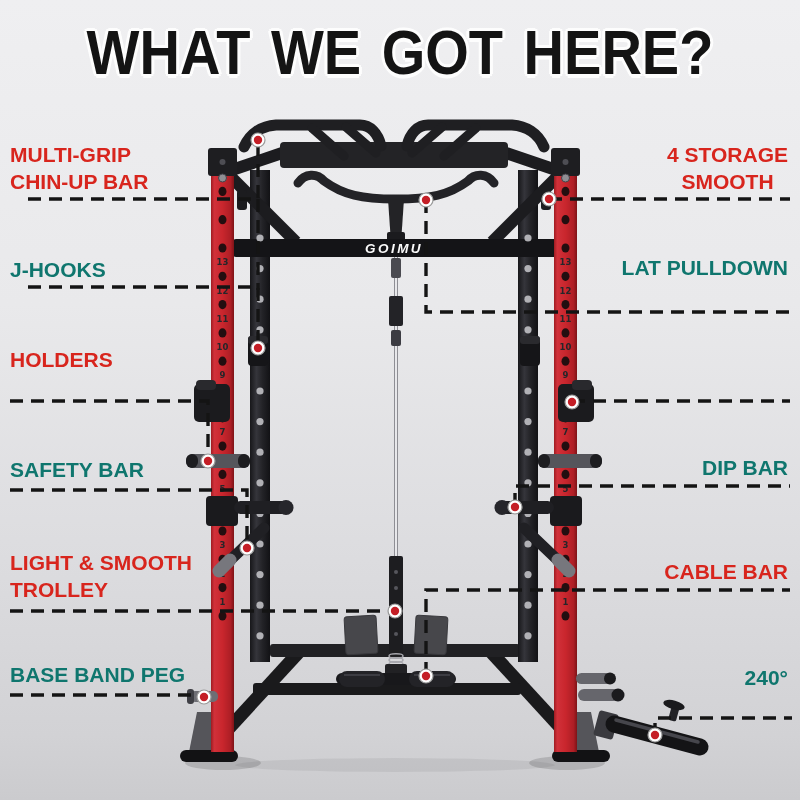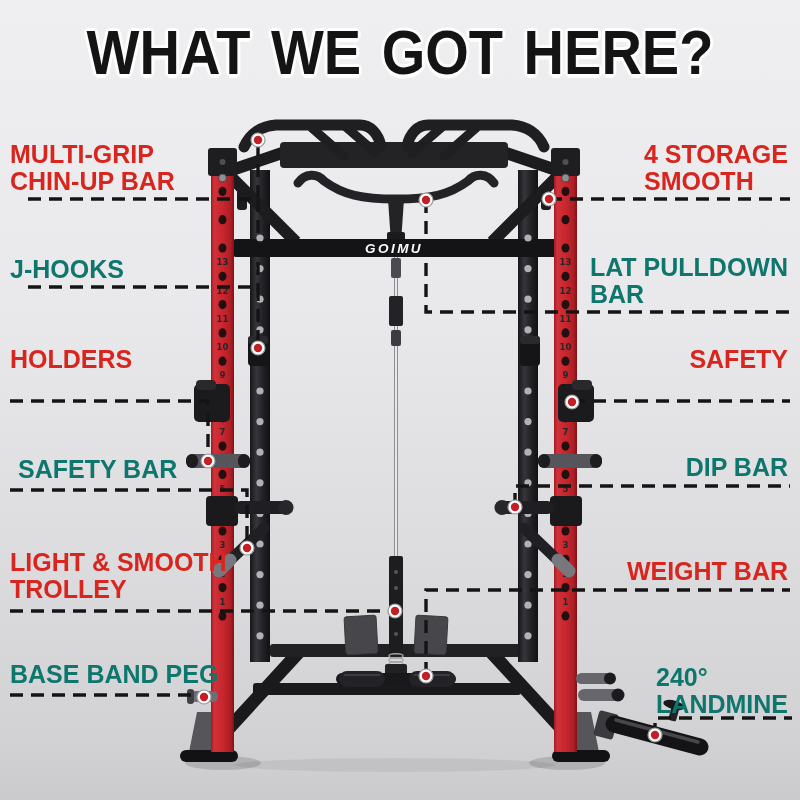--- a/index.html
+++ b/index.html
@@ -9,23 +9,23 @@
     font-family:"Liberation Sans",sans-serif;
   }
   .stage{position:absolute;inset:0;width:800px;height:800px;}
   .page-title{
     position:absolute;top:16px;left:0;width:800px;text-align:center;
     font-size:56px;font-weight:900;letter-spacing:0px;word-spacing:5px;color:#141414;
     transform:scaleY(1.12);transform-origin:top center;
     text-shadow:-2px -2px 0 #fdfdfd,2px -2px 0 #fdfdfd,-2px 2px 0 #fdfdfd,2px 2px 0 #fdfdfd,
                  3px 0 0 #fdfdfd,-3px 0 0 #fdfdfd,0 3px 0 #fdfdfd,0 -3px 0 #fdfdfd;
   }
-  .callout-label{position:absolute;font-weight:bold;font-size:25px;line-height:27px;white-space:nowrap;}
+  .callout-label{position:absolute;font-weight:bold;font-size:21px;line-height:27px;white-space:nowrap;}
   .side-left{text-align:left;}
-  .side-right{text-align:left;}
+  .side-right{text-align:center;}
   .color-red{color:#d8251d;}
   .color-black{color:#0f766e;}
   #callout-lines{position:absolute;inset:0;}
   #callout-lines polyline{fill:none;stroke:#141414;stroke-width:3.4;stroke-dasharray:13 8;}
   .dot-outer{fill:#ffffff;stroke:#9a9a9a;stroke-width:1.2;}
   .dot-inner{fill:#c41e26;}
   .upright-hole{fill:#230e10;}
   .inner-hole{fill:#c9c9ce;opacity:.85;}
   .hole-number{font-family:"DejaVu Sans",sans-serif;font-size:8.5px;font-weight:bold;fill:#26262a;text-anchor:middle;}
   .brand-text{font-family:"Liberation Sans",sans-serif;font-size:13.5px;font-weight:bold;font-style:italic;
@@ -361,46 +361,43 @@
       <div class="callout-label side-left color-red" style="top: 141px; left: 10px;">
         <div>MULTI-GRIP</div>
         <div>CHIN-UP BAR</div>
       </div>
       <div class="callout-label side-left color-black" style="top: 256px; left: 10px;">
         <div>J-HOOKS</div>
       </div>
       <div class="callout-label side-left color-red" style="top: 346px; left: 10px;">
         <div>HOLDERS</div>
       </div>
-      <div class="callout-label side-left color-black" style="top: 456px; left: 10px; margin-left: 8px;">
+      <div class="callout-label side-left color-black" style="top: 456px; left: 10px;">
         <div>SAFETY BAR</div>
       </div>
       <div class="callout-label side-left color-red" style="top: 549px; left: 10px;">
         <div>LIGHT &amp; SMOOTH</div>
         <div>TROLLEY</div>
       </div>
       <div class="callout-label side-left color-black" style="top: 661px; left: 10px; text-align: center;">
         <div>BASE BAND PEG</div>
       </div>
       <div class="callout-label side-right color-red" style="top: 141px; right: 12px;">
         <div>4 STORAGE</div>
         <div>SMOOTH</div>
       </div>
       <div class="callout-label side-right color-black" style="top: 254px; right: 12px;">
         <div>LAT PULLDOWN</div>
-        <div>BAR</div>
       </div>
       <div class="callout-label side-right color-red" style="top: 346px; right: 12px;">
-        <div>SAFETY</div>
       </div>
       <div class="callout-label side-right color-black" style="top: 454px; right: 12px;">
         <div>DIP BAR</div>
       </div>
       <div class="callout-label side-right color-red" style="top: 558px; right: 12px;">
-        <div>WEIGHT BAR</div>
+        <div>CABLE BAR</div>
       </div>
       <div class="callout-label side-right color-black" style="top: 664px; right: 12px;">
         <div>240°</div>
-        <div>LANDMINE</div>
       </div>
     </div>
 
 </div>
 
 </body></html>

